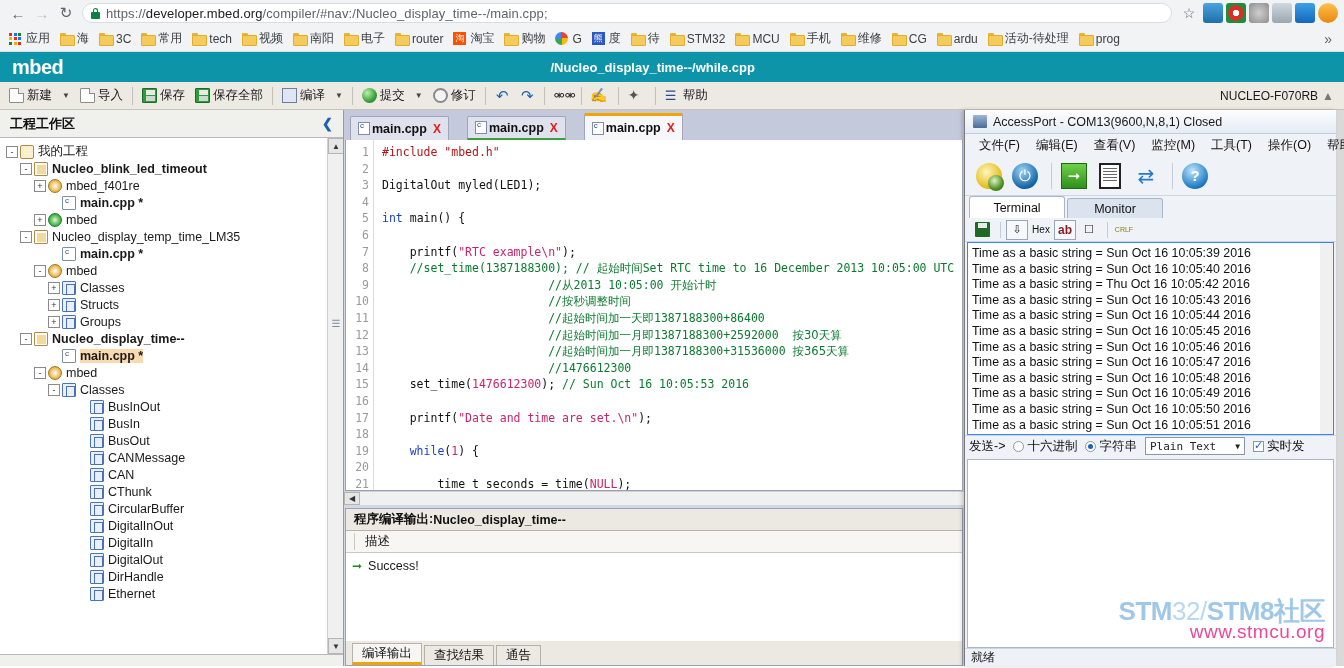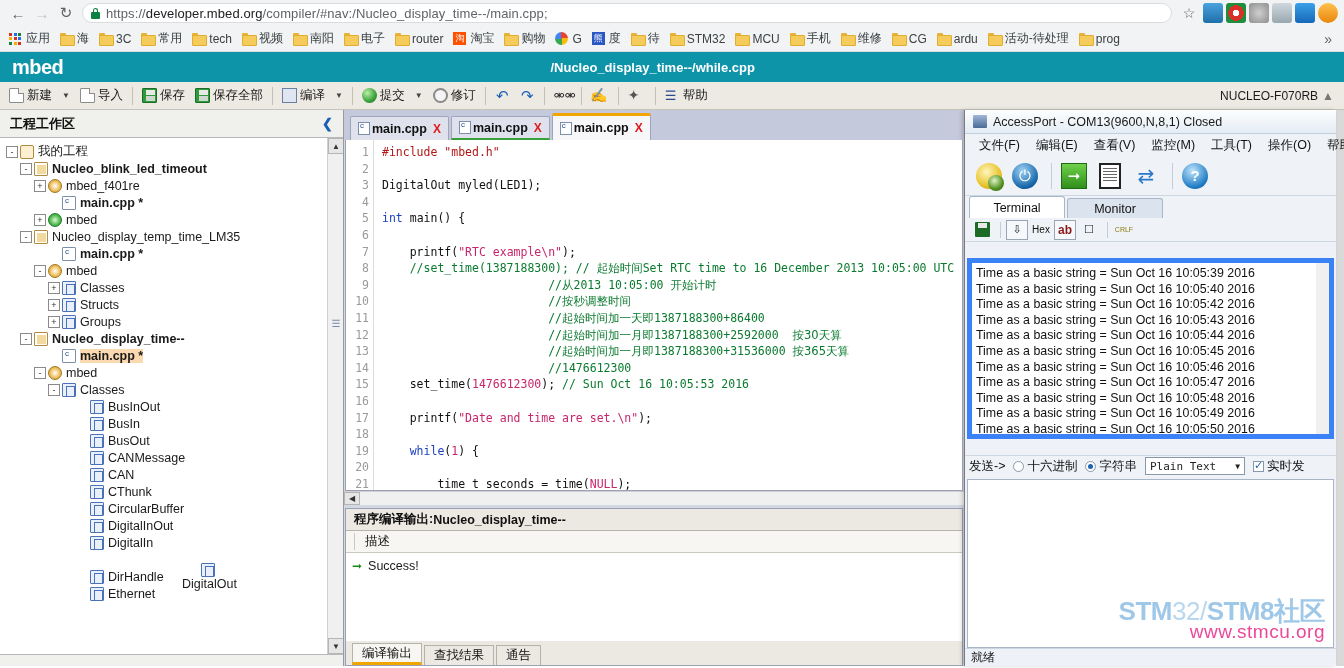--- a/index.html
+++ b/index.html
@@ -93,21 +93,21 @@
   #tree-sb { position:absolute; right:0; top:0; width:16px; height:100%; background:#f0f0f0; border-left:1px solid #cfcfcf; }
   .sb-arrow { width:16px; height:16px; background:#e6e6e6; border:1px solid #b5b5b5;
      display:flex; align-items:center; justify-content:center; font-size:8px; color:#333; }
   .sb-arrow.bot { position:absolute; bottom:0; }
   #tree-sb .thumb { position:absolute; top:180px; width:14px; height:14px; left:1px; color:#7a8aa8; font-size:10px; text-align:center;}
   #left-bottom { height:12px; background:#f0f0ec; border-top:1px solid #b9b9b9; }
 
   
   #center-panel { width:620px; display:flex; flex-direction:column; background:#d4d7e4; }
   #tabbar { height:30px; background:#c5c9dc; display:flex; align-items:flex-end; padding-left:6px; }
-  .etab { height:24px; display:flex; align-items:center; padding:0 7px; margin-right:2px;
+  .etab { height:24px; display:flex; align-items:center; padding:0 7px; margin-right:18px;
      background:#dfe2ec; border:1px solid #9fa4bb; border-bottom:none; border-radius:2px 2px 0 0; }
   .etab.active { background:#f7f7f9; border-top:3px solid #f0a500; height:27px; }
   .etab.green { border-bottom:2px solid #3aa03a; }
   .etab .name { font-size:12.5px; font-weight:bold; color:#111; margin:0 6px 0 2px; }
   .etab .x { font-size:12px; font-weight:bold; color:#e01b1b; }
   .tab-file-ico { width:12px; height:13px; background:#fff; border:1px solid #7b8fa8; position:relative; flex:none;}
   .tab-file-ico:after{content:"c";position:absolute;left:1px;top:-2px;font-size:8px;color:#2a4b8d;}
 
   #editor { flex:1; background:#fff; border:1px solid #9aa0b5; border-top:none; margin:0 1px;
      position:relative; overflow:hidden; }
@@ -173,21 +173,21 @@
      align-items:center; padding-left:6px; }
   .st { width:22px;height:20px; display:flex;align-items:center;justify-content:center; margin-right:2px;}
   .st.boxed { border:1px solid #9aa6b5; background:#f6f9fc; }
   .st .floppy2 { width:15px;height:15px; background:#1d6b26; border-radius:1px; position:relative;}
   .st .floppy2:after{content:"";position:absolute;left:3px;top:1px;width:9px;height:5px;background:#e9e9e9;}
   .hexlbl { font-size:10px; color:#111; }
   .ablbl { font-size:12px; font-weight:bold; color:#8b1a1a; }
   .st-sep { width:1px; height:16px; background:#c3cdd9; margin:0 5px; }
   .crlf { font-size:7px; color:#8a7a10; text-align:center; line-height:7px; }
 
-  #ap-terminal { flex:1; background:#fff; border:5px solid #3b82f6; margin:16px 2px; overflow:hidden;
+  #ap-terminal { flex:1; background:#fff; border:1px solid #3b82f6; margin:0 2px; overflow:hidden;
      padding:3px 0 0 4px; position:relative; }
   .term-line { font-size:12.4px; color:#111; height:15.6px; white-space:nowrap; }
   #ap-term-sb { position:absolute; right:0; top:0; width:13px; height:100%; background:#f0f0f0; }
 
   #ap-sendbar { height:22px; background:#eff3f8; display:flex; align-items:center; padding:0 4px; border-top:1px solid #cdd7e3;}
   #ap-sendbar .lbl { font-size:12.5px; color:#111; }
   .radio { width:11px;height:11px;border:1px solid #8a97a8;border-radius:50%;background:#fff;margin:0 3px 0 8px; position:relative; flex:none;}
   .radio.on:after{content:"";position:absolute;left:2px;top:2px;width:5px;height:5px;border-radius:50%;background:#1d64b0;}
   .chk { width:11px;height:11px;border:1px solid #8a97a8;background:#fff;margin:0 3px 0 8px;position:relative;flex:none;}
   .chk.on:after{content:"\2713";position:absolute;left:0px;top:-3px;font-size:11px;color:#1d64b0;}
@@ -526,21 +526,21 @@
           <div class="tn" style="padding-left: 70px;">
             <span class="tw none"></span>
             <span class="ti cls"></span>
             <span class="lbl">DigitalInOut</span>
           </div>
           <div class="tn" style="padding-left: 70px;">
             <span class="tw none"></span>
             <span class="ti cls"></span>
             <span class="lbl">DigitalIn</span>
           </div>
-          <div class="tn" style="padding-left: 70px; flex-direction: column;">
+          <div class="tn" style="padding-left: 70px;">
             <span class="tw none"></span>
             <span class="ti cls"></span>
             <span class="lbl">DigitalOut</span>
           </div>
           <div class="tn" style="padding-left: 70px;">
             <span class="tw none"></span>
             <span class="ti cls"></span>
             <span class="lbl">DirHandle</span>
           </div>
           <div class="tn" style="padding-left: 70px;">
@@ -691,21 +691,21 @@
         </div>
       <div class="st-sep"></div>
       <div class="st">
           <span class="crlf">CRLF</span>
         </div>
     </div>
     <div id="ap-terminal">
       <div id="term-lines">
           <div class="term-line">Time as a basic string = Sun Oct 16 10:05:39 2016</div>
           <div class="term-line">Time as a basic string = Sun Oct 16 10:05:40 2016</div>
-          <div class="term-line">Time as a basic string = Sun Oct 16 10:05:42 2016</div>
+          <div class="term-line">Time as a basic string = Thu Oct 16 10:05:42 2016</div>
           <div class="term-line">Time as a basic string = Sun Oct 16 10:05:43 2016</div>
           <div class="term-line">Time as a basic string = Sun Oct 16 10:05:44 2016</div>
           <div class="term-line">Time as a basic string = Sun Oct 16 10:05:45 2016</div>
           <div class="term-line">Time as a basic string = Sun Oct 16 10:05:46 2016</div>
           <div class="term-line">Time as a basic string = Sun Oct 16 10:05:47 2016</div>
           <div class="term-line">Time as a basic string = Sun Oct 16 10:05:48 2016</div>
           <div class="term-line">Time as a basic string = Sun Oct 16 10:05:49 2016</div>
           <div class="term-line">Time as a basic string = Sun Oct 16 10:05:50 2016</div>
           <div class="term-line">Time as a basic string = Sun Oct 16 10:05:51 2016</div>
           <div class="term-line">Time as a basic string = Sun Oct 16 10:05:52 2016</div>

